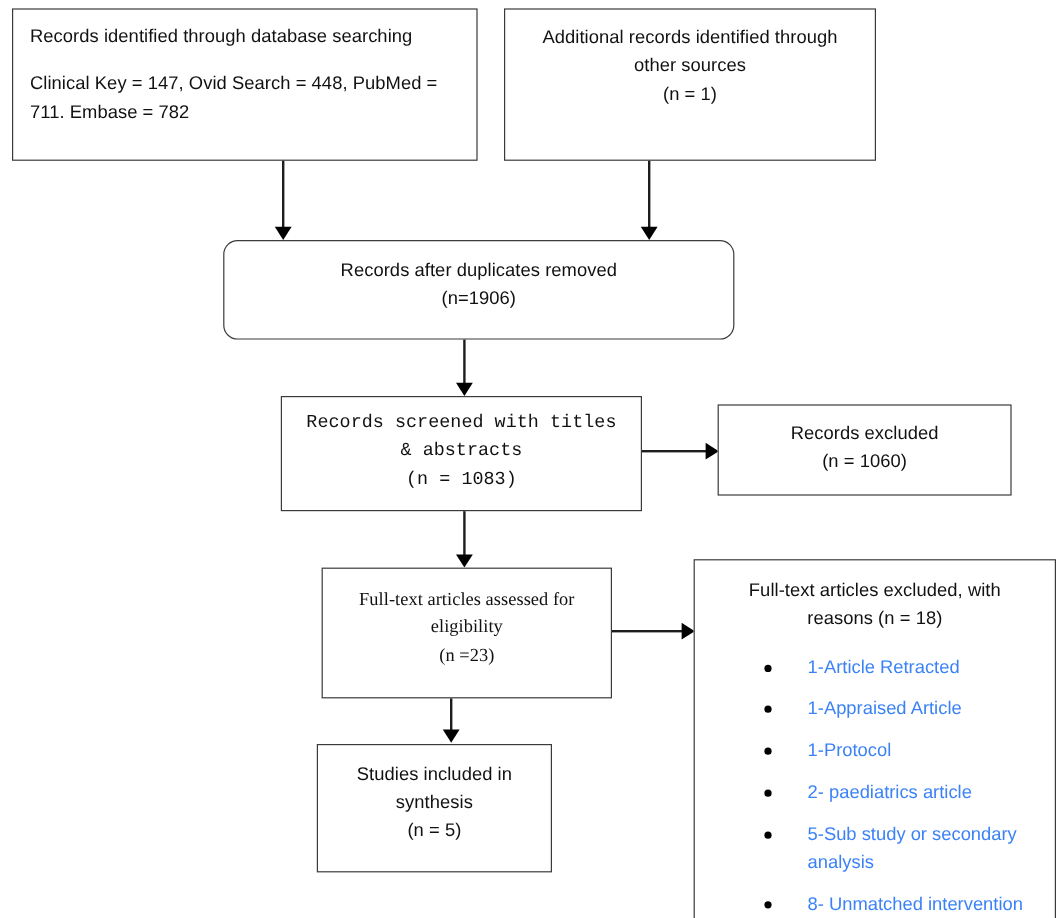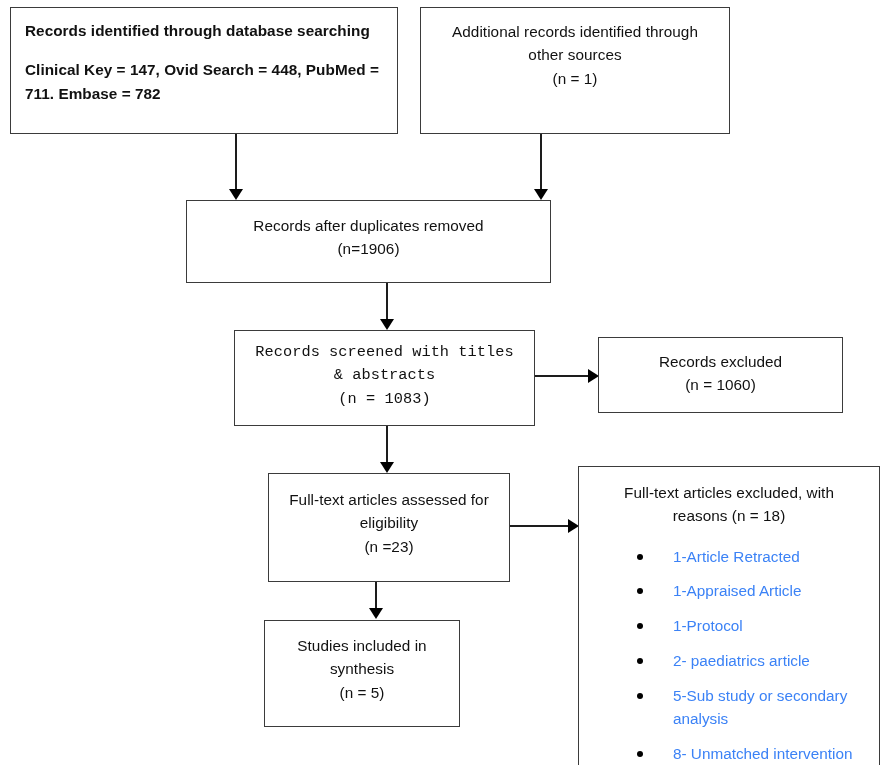--- a/index.html
+++ b/index.html
@@ -93,21 +93,21 @@
     border-top: 7px solid transparent;
     border-bottom: 7px solid transparent;
     border-left: 11px solid #000000;
   }
 </style>
 </head>
 <body>
 
 <div id="canvas">
 
-  <div class="box" style="left:10px; top:7px; width:388px; height:127px;font-weight:bold;">
+  <div class="box" style="left:10px; top:7px; width:388px; height:127px;">
     <div class="box-inner">
       <div class="txt left">Records identified through database searching</div>
       <div class="para-gap"></div>
       <div class="txt left">Clinical Key = 147, Ovid Search = 448, PubMed =</div>
       <div class="txt left">711. Embase = 782</div>
     </div>
   </div>
 
   <div class="box" style="left:420px; top:7px; width:310px; height:127px;">
     <div class="box-inner" style="padding-top:12px;">
@@ -116,21 +116,21 @@
       <div class="txt center">(n = 1)</div>
     </div>
   </div>
 
   <div class="vline" style="left:235px; top:134px; height:57px;"></div>
   <div class="arrow-down" style="left:229px; top:189px;"></div>
 
   <div class="vline" style="left:540px; top:134px; height:57px;"></div>
   <div class="arrow-down" style="left:534px; top:189px;"></div>
 
-  <div class="box" style="left:186px; top:200px; width:365px; height:83px;">
+  <div class="box" style="left:186px; top:200px; width:426px; height:83px;border-radius:12px;">
     <div class="box-inner" style="padding-top:13px;">
       <div class="txt center">Records after duplicates removed</div>
       <div class="txt center">(n=1906)</div>
     </div>
   </div>
 
   <div class="vline" style="left:386px; top:283px; height:38px;"></div>
   <div class="arrow-down" style="left:380px; top:319px;"></div>
 
   <div class="box" style="left:234px; top:330px; width:301px; height:96px;font-family:Liberation Mono, monospace;">
@@ -147,21 +147,21 @@
   <div class="box" style="left:598px; top:337px; width:245px; height:76px;">
     <div class="box-inner" style="padding-top:12px;">
       <div class="txt center">Records excluded</div>
       <div class="txt center">(n = 1060)</div>
     </div>
   </div>
 
   <div class="vline" style="left:386px; top:426px; height:38px;"></div>
   <div class="arrow-down" style="left:380px; top:462px;"></div>
 
-  <div class="box" style="left:268px; top:473px; width:242px; height:109px;">
+  <div class="box" style="left:268px; top:473px; width:242px; height:109px;font-family:Liberation Serif, serif;">
     <div class="box-inner" style="padding-top:14px;">
       <div class="txt center">Full-text articles assessed for</div>
       <div class="txt center">eligibility</div>
       <div class="txt center">(n =23)</div>
     </div>
   </div>
 
   <div class="hline" style="left:510px; top:525px; width:60px;"></div>
   <div class="arrow-right" style="left:568px; top:519px;"></div>
 

